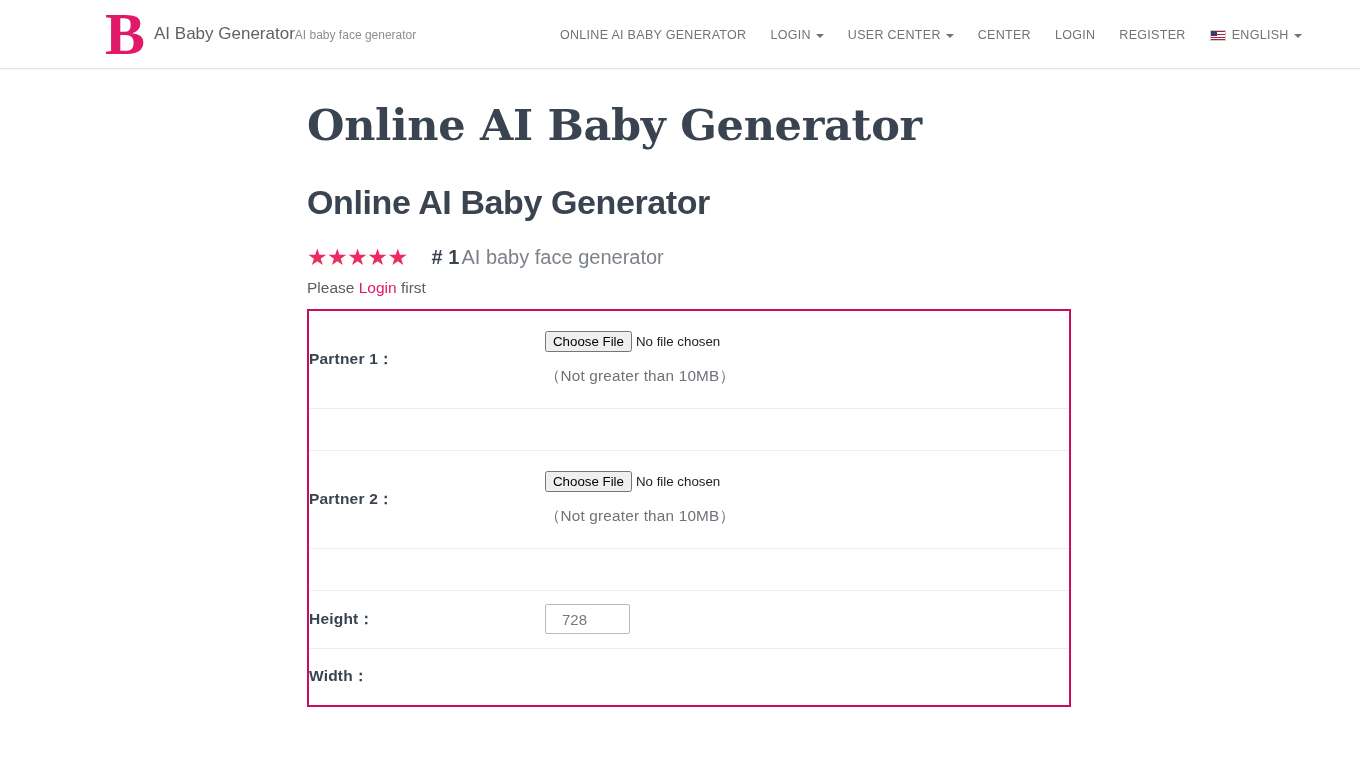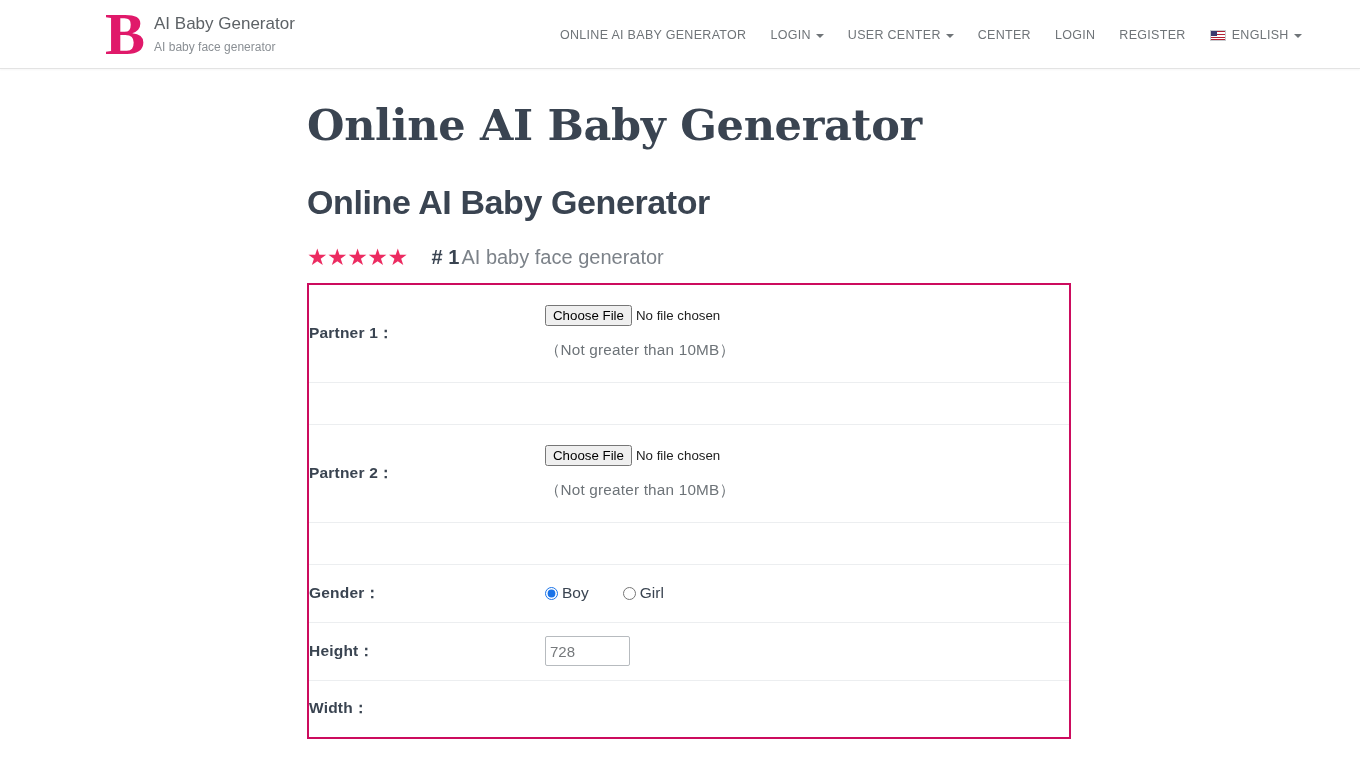--- a/index.html
+++ b/index.html
@@ -41,21 +41,21 @@
     font-family: "Liberation Serif", serif;
     font-size: 60px;
     line-height: 1;
     font-weight: 700;
     color: #e0196a;
     letter-spacing: -1px;
     margin-right: 10px;
     position: relative;
     top: -1px;
   }
-  .brand-text { display: flex; flex-direction: column; justify-content: center; }
+  .brand-text { display: flex; flex-direction: row; justify-content: center; }
   .brand-title {
     font-size: 17px;
     color: #5d6266;
     line-height: 1.3;
     font-weight: 400;
   }
   .brand-sub {
     font-size: 12px;
     color: #8a8f94;
     line-height: 1.4;
@@ -246,21 +246,21 @@
     accent-color: #1a73e8;
     cursor: pointer;
   }
 
   input.num-field {
     width: 85px;
     height: 30px;
     font-size: 15px;
     font-family: "Liberation Sans", sans-serif;
     color: #222;
-    padding: 2px 4px;
+    padding: 2px 16px;
     border: 1px solid #b7bbbf;
     border-radius: 2px;
     background: #fff;
     outline: none;
   }
   input.num-field::placeholder { color: #76797c; }
 </style>
 </head>
 <body>
 
@@ -314,20 +314,21 @@
 
     <h2 class="section-title">Online AI Baby Generator</h2>
 
     <div class="rating-row">
       <span class="stars">★★★★★</span>
       <span class="rating-caption">
         <span class="rank"># 1</span><span>AI baby face generator</span>
       </span>
     </div>
 
+    <div class="login-note"><span>Please </span><a>Login</a><span> first</span></div>
 
     <table class="form-table">
       <tbody>
 
         <tr class="row-upload">
           <td class="cell-label">Partner 1：</td>
           <td class="cell-field">
             <span class="file-line">
               <input type="file" style="">
             </span>
@@ -352,36 +353,20 @@
           </td>
           <td class="cell-pad"></td>
         </tr>
 
         <tr class="row-spacer">
           <td class="cell-label"></td>
           <td class="cell-field"></td>
           <td class="cell-pad"></td>
         </tr>
 
-        <tr class="row-std">
-          <td class="cell-label">Gender：</td>
-          <td class="cell-field">
-            <div class="radio-group">
-              <label>
-                <input type="radio" name="gender" checked="" style="">
-                <span>Boy</span>
-              </label>
-              <label>
-                <input type="radio" name="gender" style="">
-                <span>Girl</span>
-              </label>
-            </div>
-          </td>
-          <td class="cell-pad"></td>
-        </tr>
 
         <tr class="row-std">
           <td class="cell-label">Height：</td>
           <td class="cell-field">
             <input class="num-field" type="text" placeholder="728" style="">
           </td>
           <td class="cell-pad"></td>
         </tr>
 
         <tr class="row-std">

